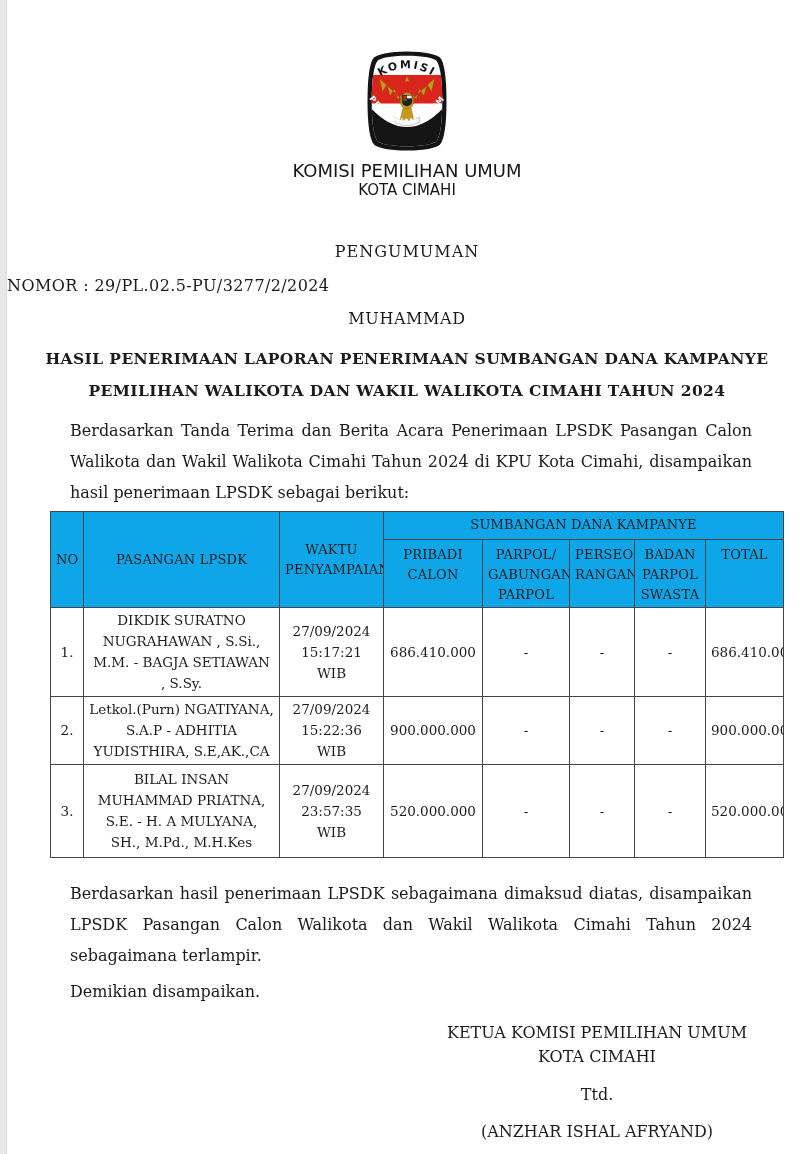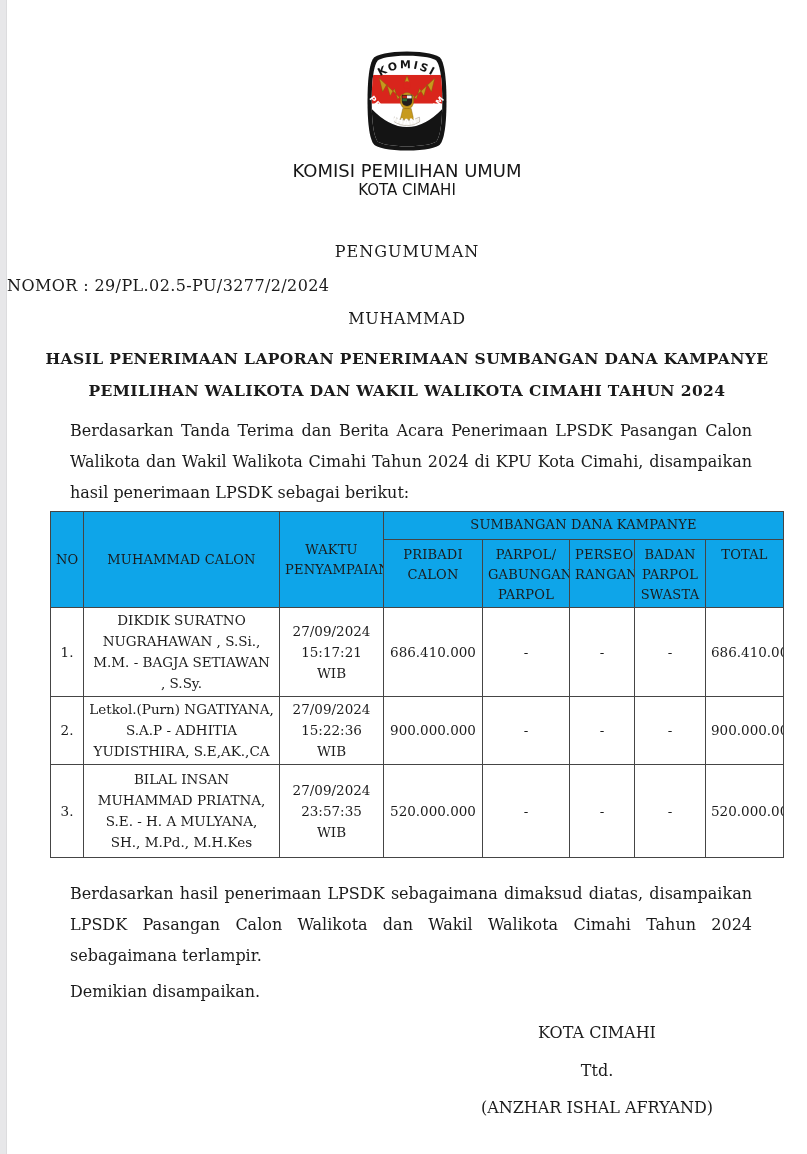--- a/index.html
+++ b/index.html
@@ -150,21 +150,21 @@
         <col style="width:104px">
         <col style="width:99px">
       <col style="width:87px">
         <col style="width:65px">
         <col style="width:71px">
         <col style="width:78px">
     </colgroup>
     <thead>
       <tr class="group-row">
         <th rowspan="2" class="span-col">NO</th>
-        <th rowspan="2" class="span-col">MUHAMMAD CALON</th>
+        <th rowspan="2" class="span-col">PASANGAN LPSDK</th>
         <th rowspan="2" class="span-col">WAKTU PENYAMPAIAN</th>
         <th colspan="5">SUMBANGAN DANA KAMPANYE</th>
       </tr>
       <tr class="sub-row">
         <th>PRIBADI CALON</th>
         <th>PARPOL/ GABUNGAN PARPOL</th>
         <th>PERSEO RANGAN</th>
         <th>BADAN PARPOL SWASTA</th>
         <th>TOTAL</th>
       </tr>
@@ -202,18 +202,19 @@
       <td>-</td>
       <td>520.000.000</td>
     </tr>
   </tbody>
   </table>
 
   <p class="para para-2">Berdasarkan hasil penerimaan LPSDK sebagaimana dimaksud diatas, disampaikan LPSDK Pasangan Calon Walikota dan Wakil Walikota Cimahi Tahun 2024 sebagaimana terlampir.</p>
   <p class="closing">Demikian disampaikan.</p>
 
   <div class="signature">
+    <div>KETUA KOMISI PEMILIHAN UMUM</div>
     <div>KOTA CIMAHI</div>
     <div class="sig-ttd">Ttd.</div>
     <div class="sig-name">(ANZHAR ISHAL AFRYAND)</div>
   </div>
 
 </div>
 
 </body></html>

